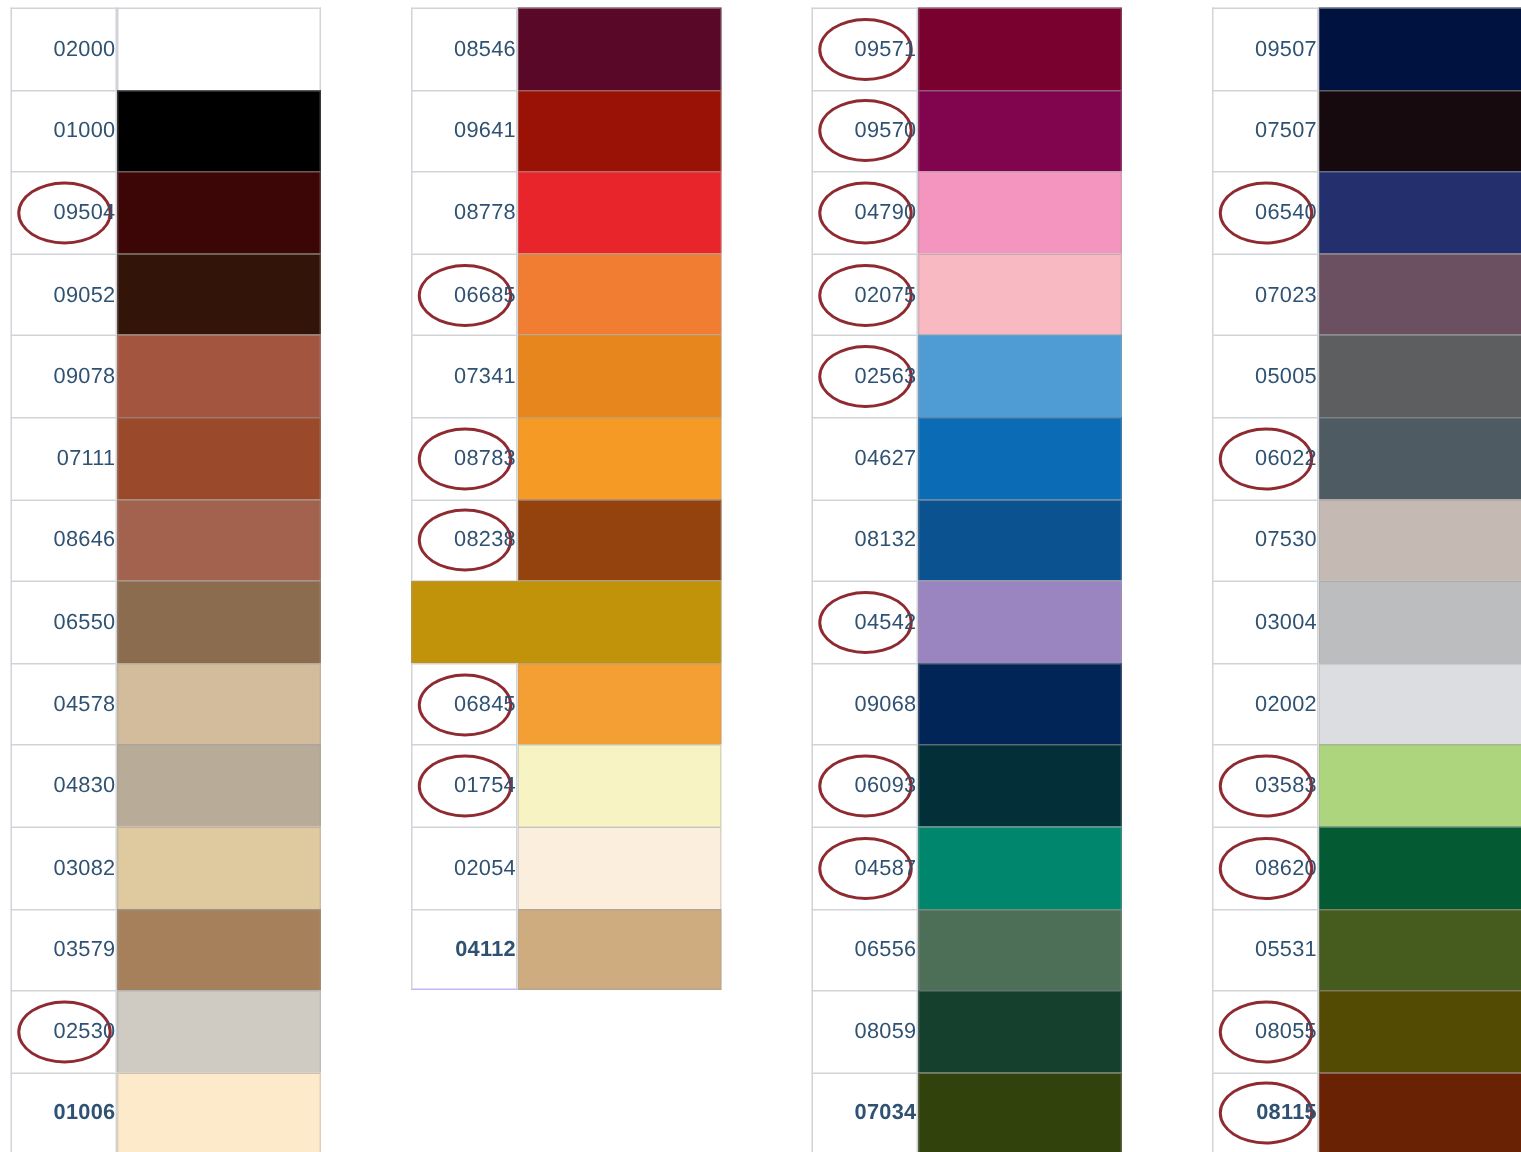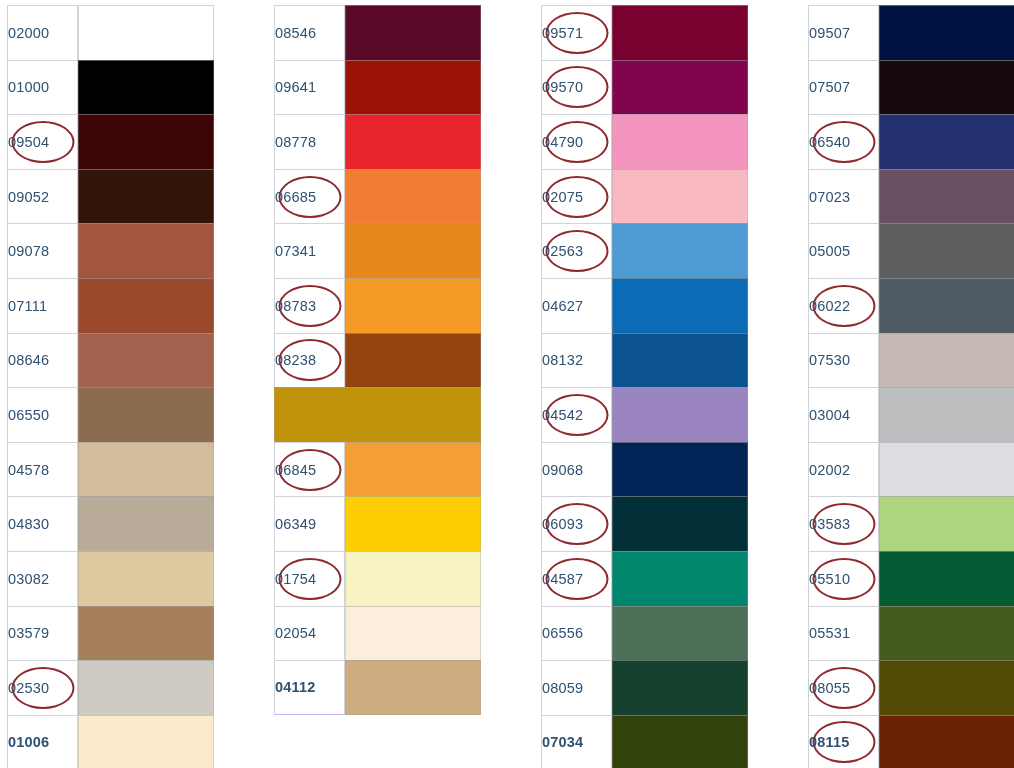--- a/index.html
+++ b/index.html
@@ -44,21 +44,21 @@
   .code-cell {
     position: relative;
     width: 71px;
     flex: 0 0 71px;
     box-sizing: border-box;
     border: 1px solid #d0d4d9;
     border-bottom: none;
     background: #ffffff;
     display: flex;
     align-items: center;
-    justify-content: flex-start;
+    justify-content: flex-end;
   }
   .swatch-row:last-child .code-cell {
     border-bottom: 1px solid #c4b5fd;
     font-weight: bold;
   }
   .code-text {
     position: relative;
     z-index: 2;
     font-size: 14.5px;
     letter-spacing: 0.2px;
@@ -237,26 +237,20 @@
       </div>
       <div class="swatch-row">
         <div class="code-cell">
           <span class="circle-mark"></span>
           <span class="code-text">06845</span>
         </div>
         <div class="color-cell" style="background: rgb(244, 159, 52);"></div>
       </div>
       <div class="swatch-row">
         <div class="code-cell">
-          <span class="code-text">06349</span>
-        </div>
-        <div class="color-cell" style="background: rgb(253, 206, 4);"></div>
-      </div>
-      <div class="swatch-row">
-        <div class="code-cell">
           <span class="circle-mark"></span>
           <span class="code-text">01754</span>
         </div>
         <div class="color-cell" style="background: rgb(248, 243, 195);"></div>
       </div>
       <div class="swatch-row">
         <div class="code-cell">
           <span class="code-text">02054</span>
         </div>
         <div class="color-cell" style="background: rgb(252, 238, 220);"></div>
@@ -422,21 +416,21 @@
       <div class="swatch-row">
         <div class="code-cell">
           <span class="circle-mark"></span>
           <span class="code-text">03583</span>
         </div>
         <div class="color-cell" style="background: rgb(173, 213, 126);"></div>
       </div>
       <div class="swatch-row">
         <div class="code-cell">
           <span class="circle-mark"></span>
-          <span class="code-text">05510</span>
+          <span class="code-text">08620</span>
         </div>
         <div class="color-cell" style="background: rgb(4, 91, 51);"></div>
       </div>
       <div class="swatch-row">
         <div class="code-cell">
           <span class="code-text">05531</span>
         </div>
         <div class="color-cell" style="background: rgb(70, 92, 31);"></div>
       </div>
       <div class="swatch-row">

